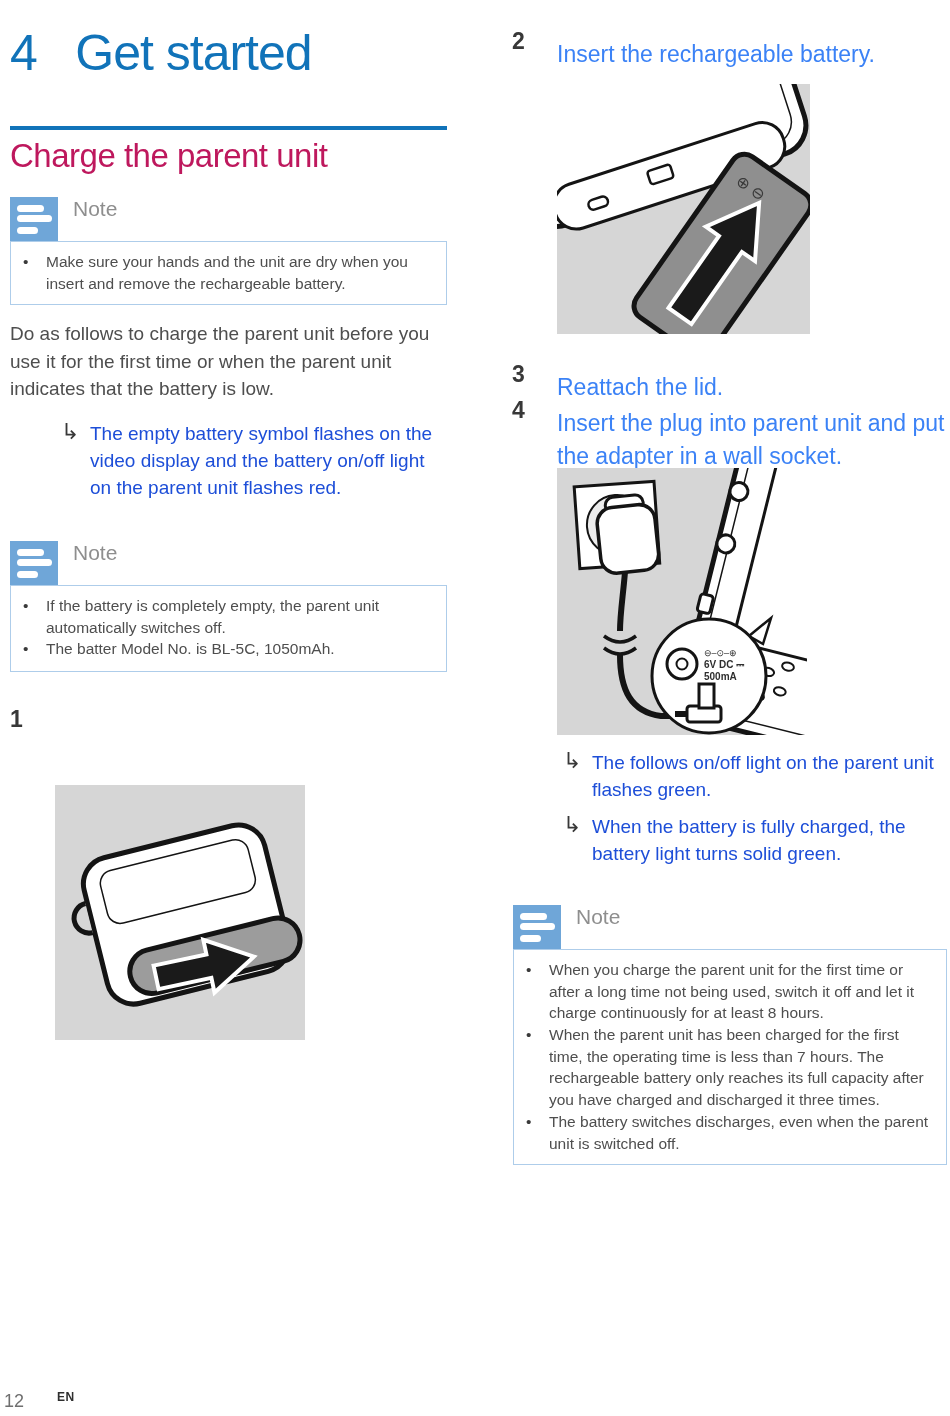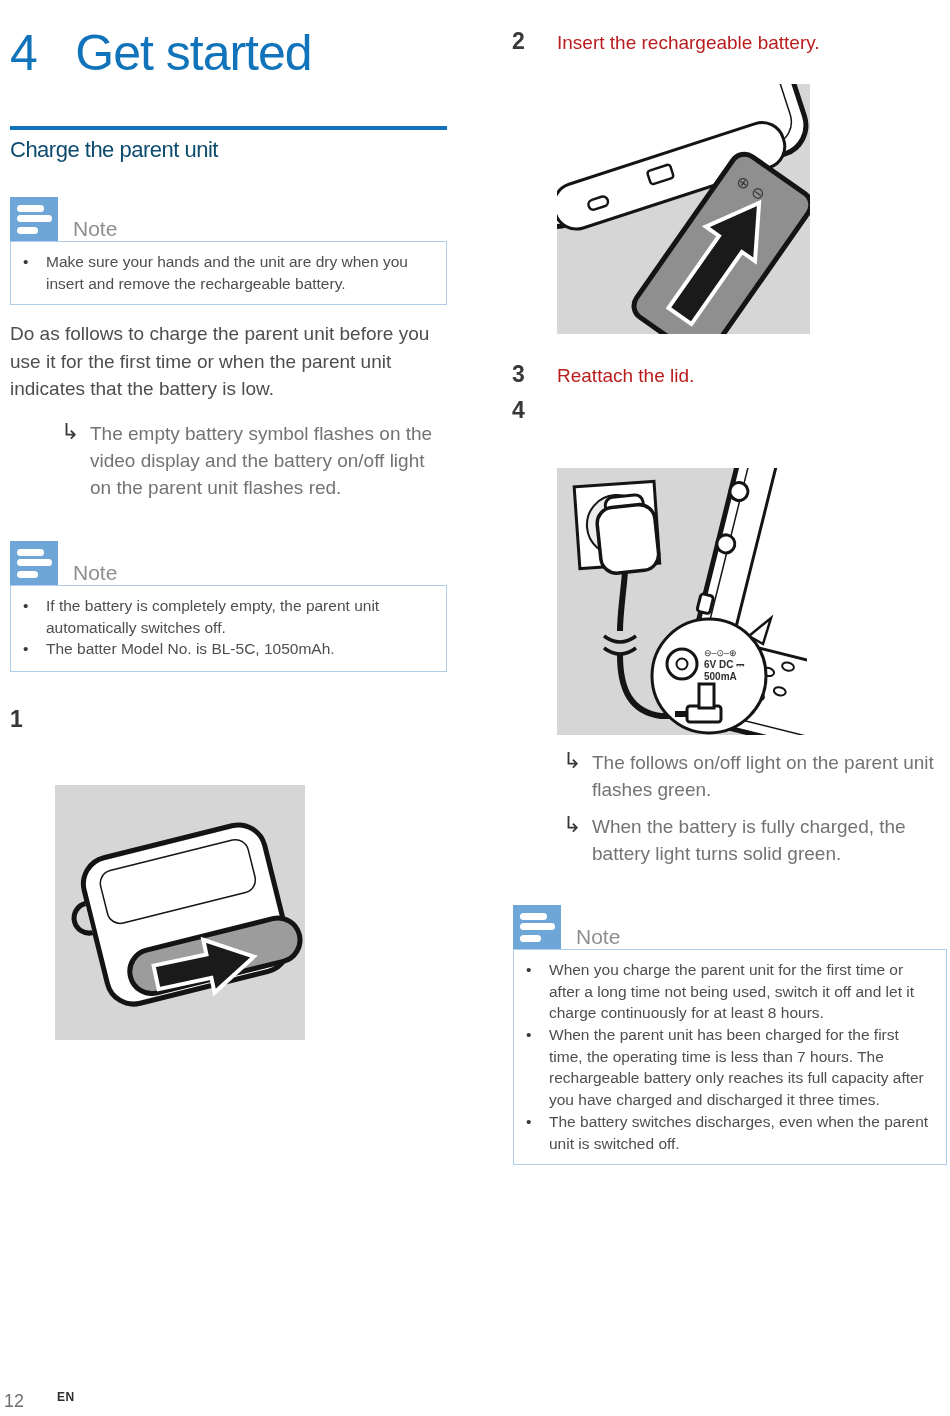--- a/index.html
+++ b/index.html
@@ -7,42 +7,42 @@
     position:relative; width:950px; height:1416px; background:#ffffff;
     font-family:"Liberation Sans", sans-serif; overflow:hidden;
     color:#4e4e4e;
   }
   .abs { position:absolute; }
 
   
   .ch-num   { font-size:50px; color:#1173b9; letter-spacing:-1px; }
   .ch-title { font-size:50px; color:#1173b9; letter-spacing:-1px;margin-top:10px; }
   .rule     { background:#1173b9; height:4px; }
-  .section-title { font-size:22px; color:#0c4a6e; letter-spacing:-0.5px; }
-
-  
-  .note-head { display:flex; align-items:flex-end; }
+  .section-title { font-size:33px; color:#be185d; letter-spacing:-0.5px; }
+
+  
+  .note-head { display:flex; align-items:flex-start; }
   .note-icon { width:48px; height:44px; background:#6fa6d8; position:relative; flex:none; }
   .note-icon .bar { position:absolute; left:7px; background:#ffffff; height:7px; border-radius:4px; }
   .note-icon .b1 { top:8px;  width:27px; }
   .note-icon .b2 { top:18px; width:35px; }
   .note-icon .b3 { top:30px; width:21px; }
   .note-label { font-size:21px; color:#8e8e8e; margin-left:15px; }
   .note-box { border:1px solid #aecdea; background:#ffffff; box-sizing:border-box; padding:9px 12px 10px 12px; }
   .note-box ul { margin:0; padding:0; list-style:none; }
   .note-box li { display:flex; font-size:15.5px; line-height:1.4; color:#4e4e4e; }
   .note-box .dot { width:14px; margin-right:9px; flex:none; color:#3a3a3a; }
 
   
   .body-text { font-size:19px; line-height:1.46; color:#4e4e4e; }
   .step-num  { font-size:23px; font-weight:bold; color:#383838; }
-  .step-text { font-size:19px; line-height:1.42; color:#b91c1c; }
+  .step-text { font-size:23px; line-height:1.42; color:#3b82f6;margin-top:8px; }
   .result    { display:flex; }
   .result-arrow { font-size:22px; color:#383838; width:29px; flex:none; margin-top:-2px; }
-  .result-text  { font-size:19px; line-height:1.42; color:#737373; }
+  .result-text  { font-size:19px; line-height:1.42; color:#1d4ed8; }
 
   
   .figure { display:block; }
 
   
   .page-num  { font-size:18px; color:#6f6f6f; }
   .page-lang { font-size:12px; font-weight:bold; color:#2e2e2e; letter-spacing:0.5px; }
 </style>
 </head>
 <body>
@@ -132,20 +132,21 @@
       <rect x="123" y="72" width="92" height="196" rx="14" fill="#8f8f8f" stroke="#141414" stroke-width="5"></rect>
       <text x="138" y="104" font-size="16" fill="#3a3a3a">⊕ ⊖</text>
       <path d="M155,244 v-88 h-16 l30,-50 30,50 h-16 v88 z" fill="#1a1a1a" stroke="#ffffff" stroke-width="4"></path>
     </g>
   </svg>
 
   <div class="abs step-num" style="left:512px; top:361px;">3</div>
   <div class="abs step-text" style="left:557px; top:363px; width:392px;">Reattach the lid.</div>
 
   <div class="abs step-num" style="left:512px; top:397px;">4</div>
+  <div class="abs step-text" style="left:557px; top:399px; width:392px;">Insert the plug into parent unit and put the adapter in a wall socket.</div>
 
   <svg class="abs figure" style="left:557px; top:468px;" width="250" height="267" viewBox="0 0 250 267">
     <rect width="250" height="267" fill="#d6d6d6"></rect>
 
     <g transform="rotate(14 230 120)">
       <rect x="152" y="-70" width="220" height="340" rx="36" fill="#ffffff" stroke="#141414" stroke-width="5"></rect>
       <rect x="163" y="-59" width="198" height="318" rx="30" fill="none" stroke="#141414" stroke-width="1.5"></rect>
       <rect x="190" y="-10" width="170" height="195" rx="8" fill="#ffffff" stroke="#141414" stroke-width="3"></rect>
       <circle cx="160" cy="38" r="9" fill="#ffffff" stroke="#141414" stroke-width="3"></circle>
       <circle cx="160" cy="92" r="9" fill="#ffffff" stroke="#141414" stroke-width="3"></circle>

